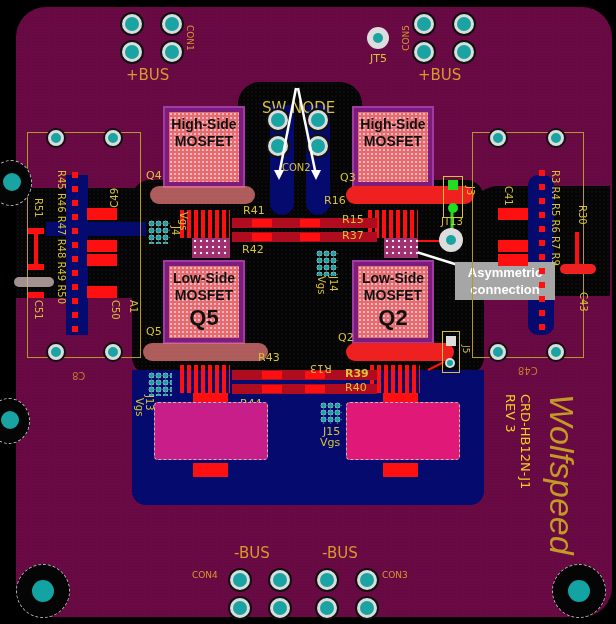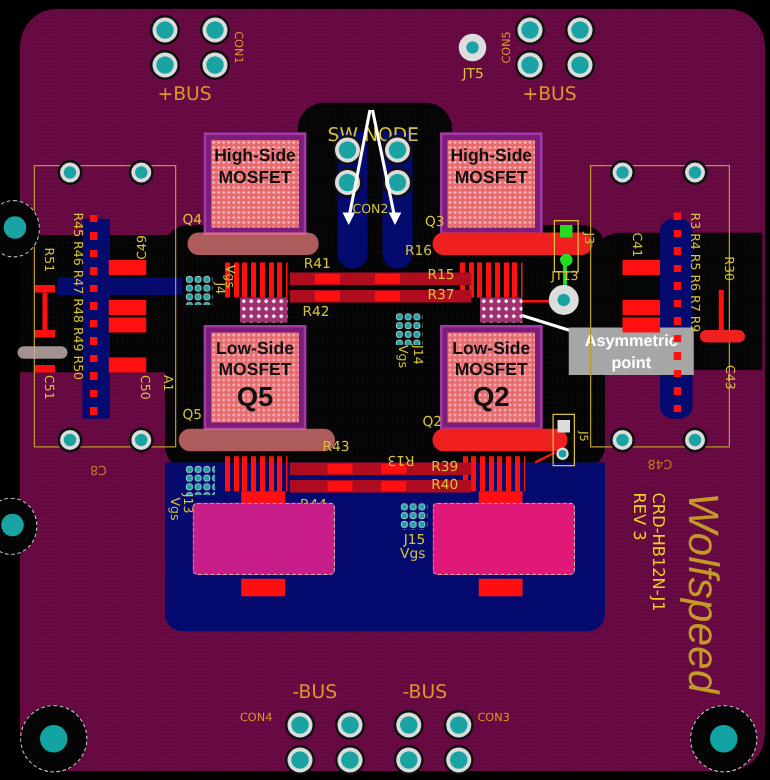--- a/index.html
+++ b/index.html
@@ -153,21 +153,21 @@
 <div class="abs silk" style="left:342px;top:230px;">R37</div>
 
 <div class="abs" style="left:232px;top:370px;width:145px;height:10px;background:#b00c20;"></div>
 <div class="abs pad" style="left:262px;top:371px;width:20px;height:8px;"></div>
 <div class="abs pad" style="left:305px;top:371px;width:20px;height:8px;"></div>
 <div class="abs" style="left:232px;top:384px;width:145px;height:10px;background:#b00c20;"></div>
 <div class="abs pad" style="left:262px;top:385px;width:20px;height:8px;"></div>
 <div class="abs pad" style="left:305px;top:385px;width:20px;height:8px;"></div>
 <div class="abs silk" style="left:258px;top:352px;">R43</div>
 <div class="abs silk" style="left:310px;top:363px;transform:rotate(180deg);">R13</div>
-<div class="abs silk" style="left:345px;top:368px;">R39</div>
+<div class="abs silk" style="left:345px;top:368px;font-weight:bold;">R39</div>
 <div class="abs silk" style="left:345px;top:382px;">R40</div>
 <div class="abs silk" style="left:240px;top:398px;">R44</div>
 
 <div class="abs" style="left:148px;top:220px;width:22px;height:24px;background-image:radial-gradient(#1aa3a3 2px,#ddd 2.6px,transparent 3.2px);background-size:7px 7px;"></div>
 <div class="abs silk vtext" style="left:170px;top:226px;font-size:10px;">J4</div>
 <div class="abs silk vtext" style="left:178px;top:212px;font-size:10px;">Vgs</div>
 
 <div class="abs" style="left:316px;top:250px;width:22px;height:26px;background-image:radial-gradient(#1aa3a3 2px,#ddd 2.6px,transparent 3.2px);background-size:7px 7px;"></div>
 <div class="abs silk vtext" style="left:328px;top:276px;font-size:10px;">J14</div>
 <div class="abs silk vtext" style="left:316px;top:276px;font-size:10px;">Vgs</div>
@@ -191,21 +191,21 @@
 </div>
 
 <div class="abs" style="left:442px;top:331px;width:16px;height:40px;border:1px solid #d8c23a;">
   <div class="abs" style="left:3px;top:4px;width:10px;height:10px;background:#ddd;"></div>
   <div class="abs smallhole" style="left:2px;top:26px;"></div>
 </div>
 <div class="abs silk vtext" style="left:461px;top:345px;font-size:9px;">J5</div>
 
 <div class="abs callout-box" style="left:455px;top:262px;width:92px;">
   <div>Asymmetric</div>
-  <div>point</div>
+  <div>connection</div>
 </div>
 
 <div class="abs" style="left:27px;top:132px;width:112px;height:224px;border:1px solid #b8962a;"></div>
 <div class="abs hole" style="left:48px;top:130px;width:10px;height:10px;"></div>
 <div class="abs hole" style="left:105px;top:130px;width:10px;height:10px;"></div>
 <div class="abs hole" style="left:48px;top:344px;width:10px;height:10px;"></div>
 <div class="abs hole" style="left:105px;top:344px;width:10px;height:10px;"></div>
 <div class="abs pad" style="left:72px;top:172px;width:6px;height:160px;background:repeating-linear-gradient(180deg,#ff1010 0 6px,transparent 6px 14px);"></div>
 <div class="abs silk vtext" style="left:56px;top:170px;font-size:10px;">
   <span>R45</span>&nbsp;<span>R46</span>&nbsp;<span>R47</span>&nbsp;<span>R48</span>&nbsp;<span>R49</span>&nbsp;<span>R50</span>

